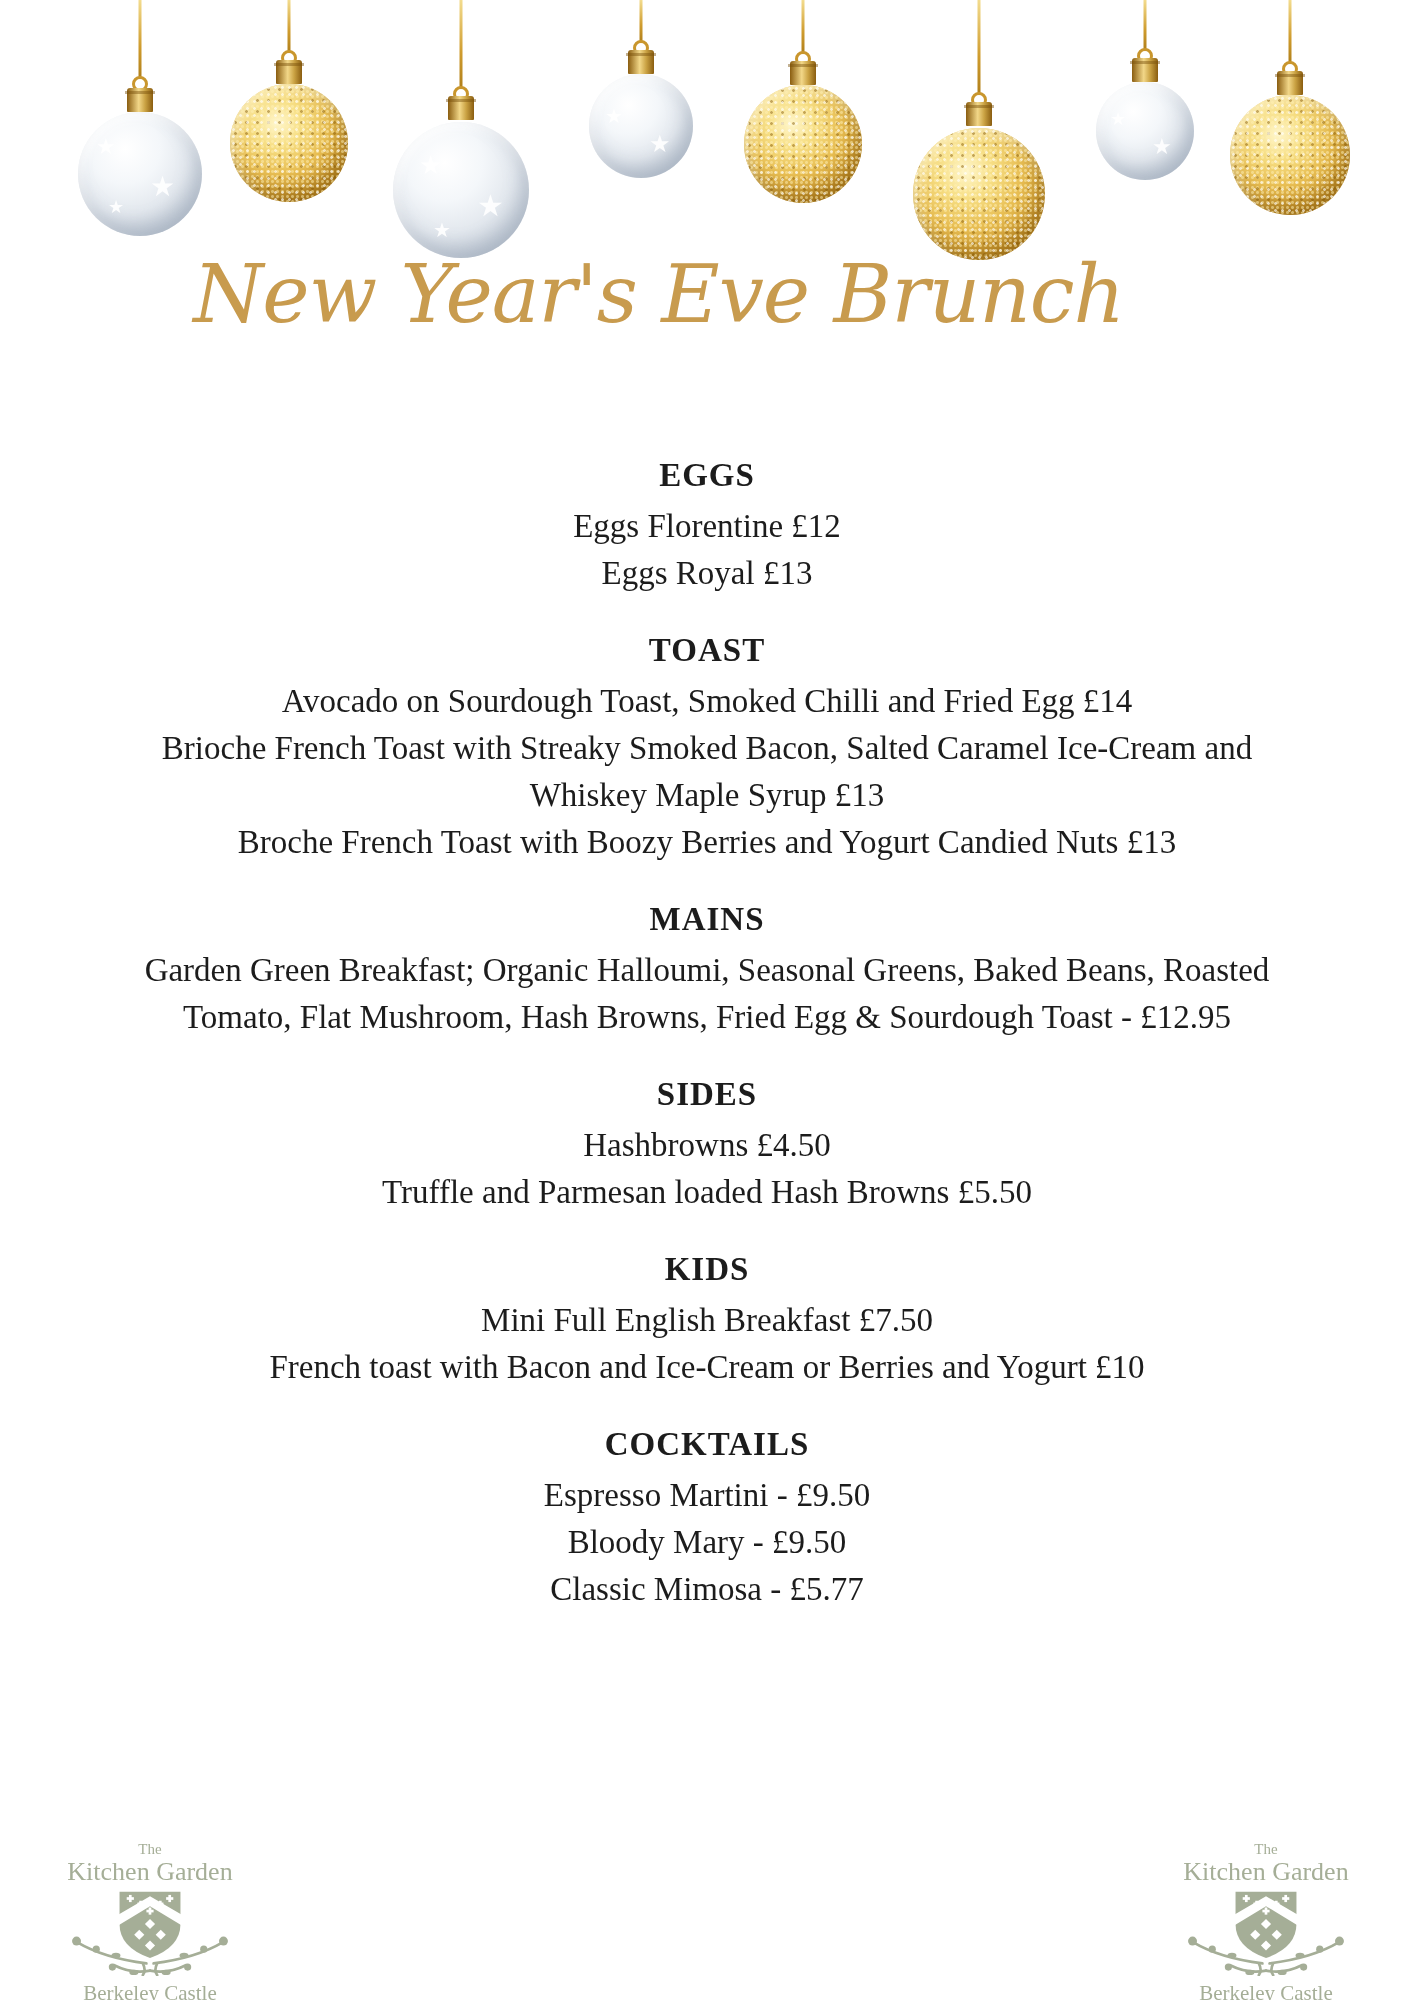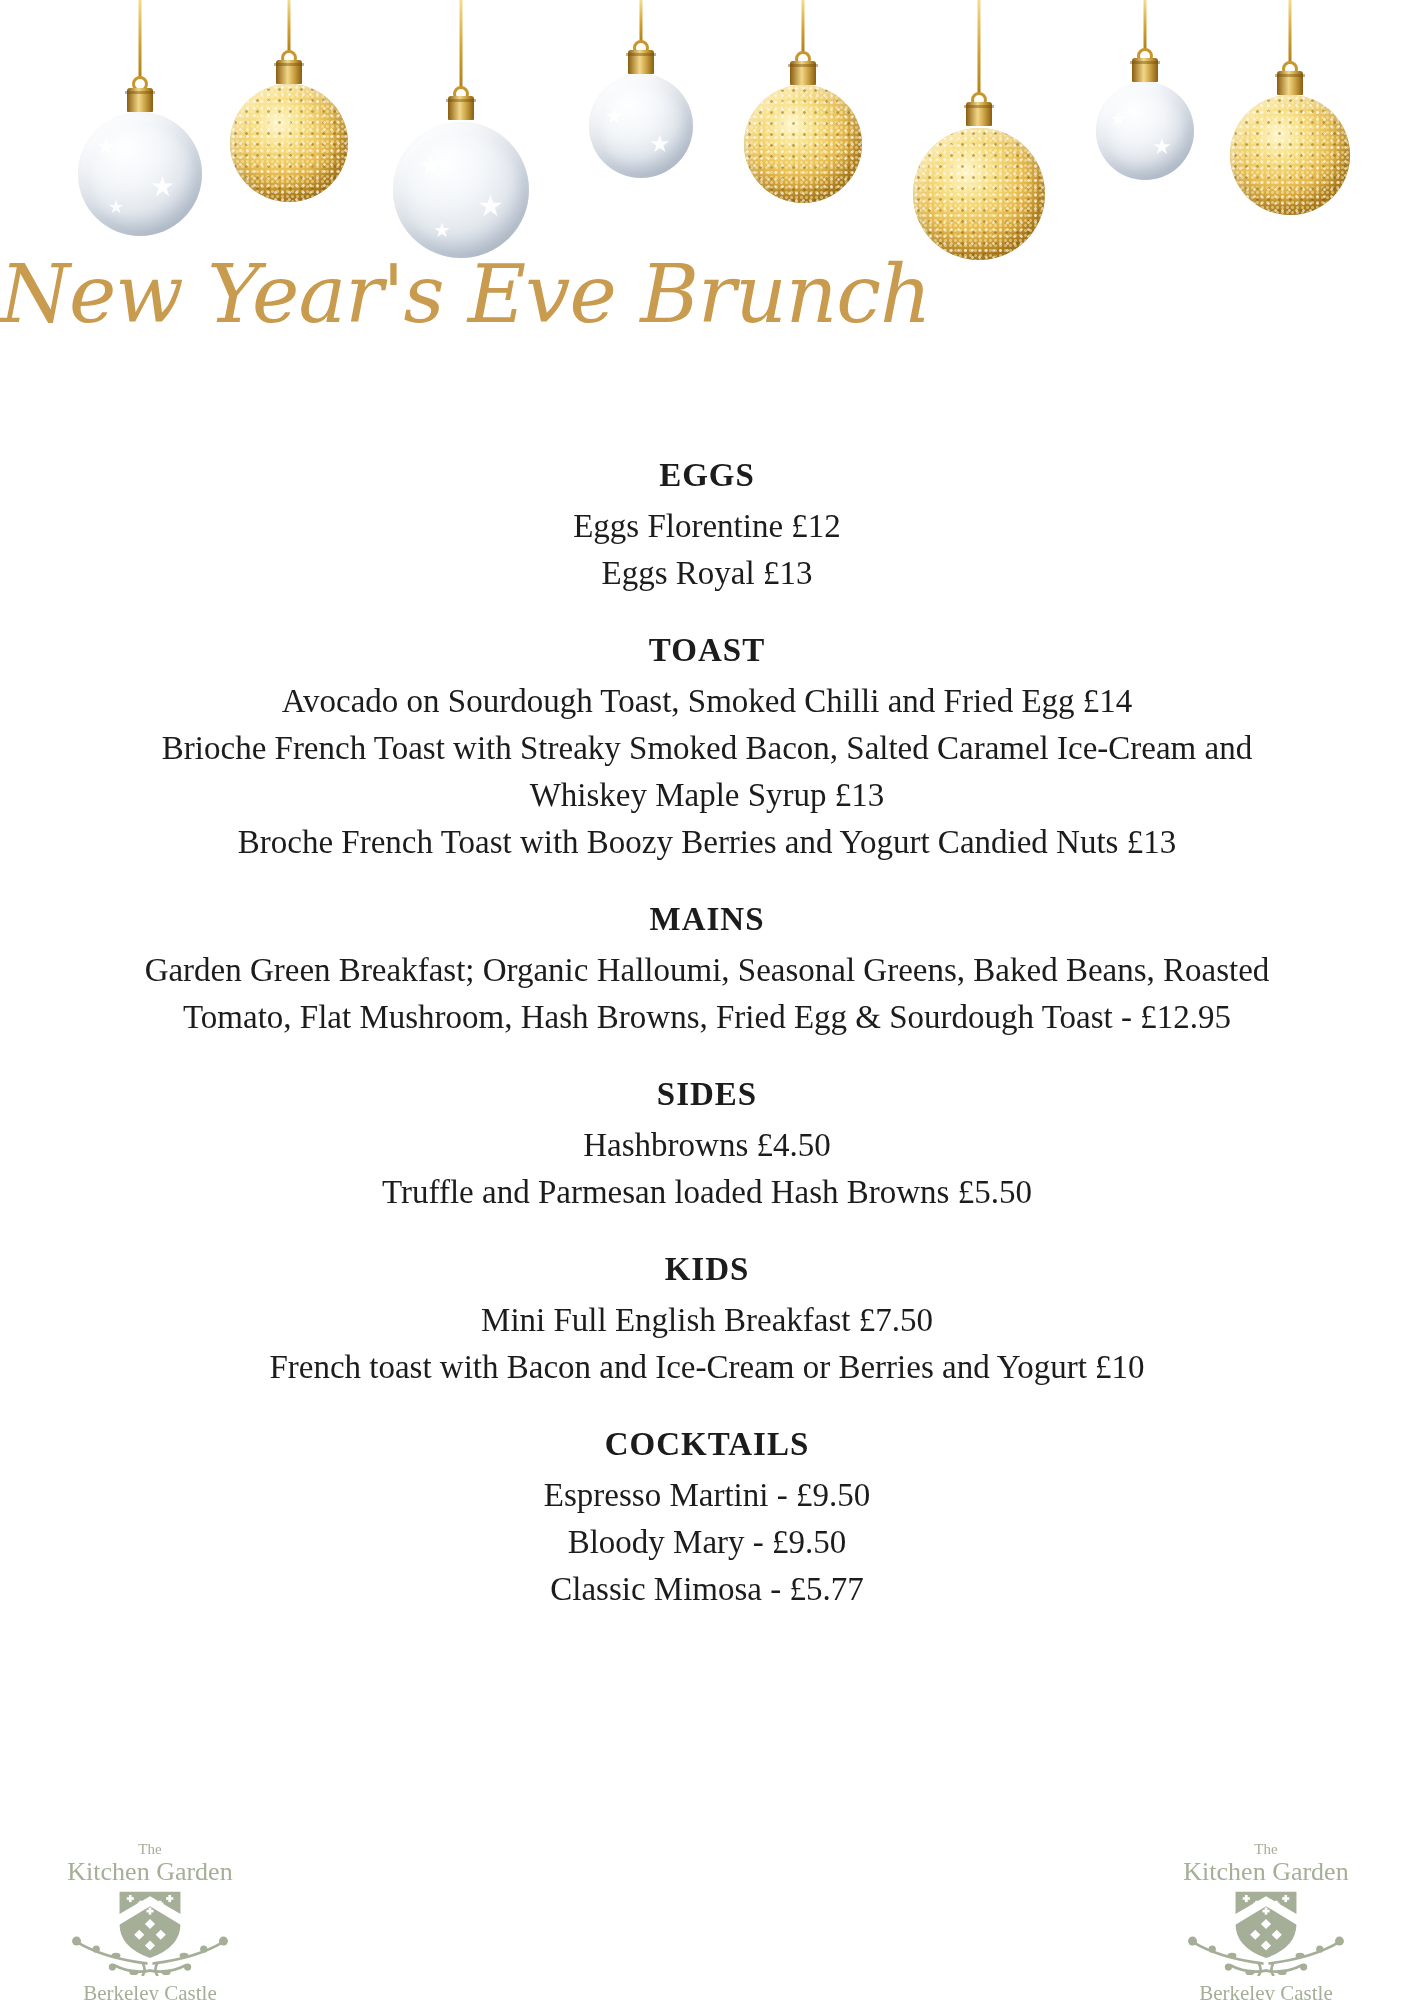--- a/index.html
+++ b/index.html
@@ -49,21 +49,21 @@
       .b5 .ball{left:-59px;top:85px;width:118px;height:118px;}
   .b6{left:979px;} .b6 .ribbon{height:94px;} .b6 .ring{top:92px;} .b6 .cap{top:102px;}
       .b6 .ball{left:-66px;top:128px;width:132px;height:132px;}
   .b7{left:1145px;} .b7 .ribbon{height:50px;} .b7 .ring{top:48px;} .b7 .cap{top:58px;}
       .b7 .ball{left:-49px;top:82px;width:98px;height:98px;}
   .b8{left:1290px;} .b8 .ribbon{height:63px;} .b8 .ring{top:61px;} .b8 .cap{top:71px;}
       .b8 .ball{left:-60px;top:95px;width:120px;height:120px;}
 
   
   .title{
-    position:absolute;top:248px;left:0;width:1124px;text-align:left;
+    position:absolute;top:248px;left:0;width:1124px;text-align:right;
     font-family:"DejaVu Serif", serif;font-style:italic;font-weight:400;
     font-size:80px;color:#c89b4e;letter-spacing:-1px;white-space:nowrap;
   }
 
   
   .menu{
     position:absolute;top:452px;left:70px;width:1274px;text-align:center;
     color:#1c1c1c;font-size:33px;line-height:47px;
   }
   .menu-section{margin-top:30px;}

